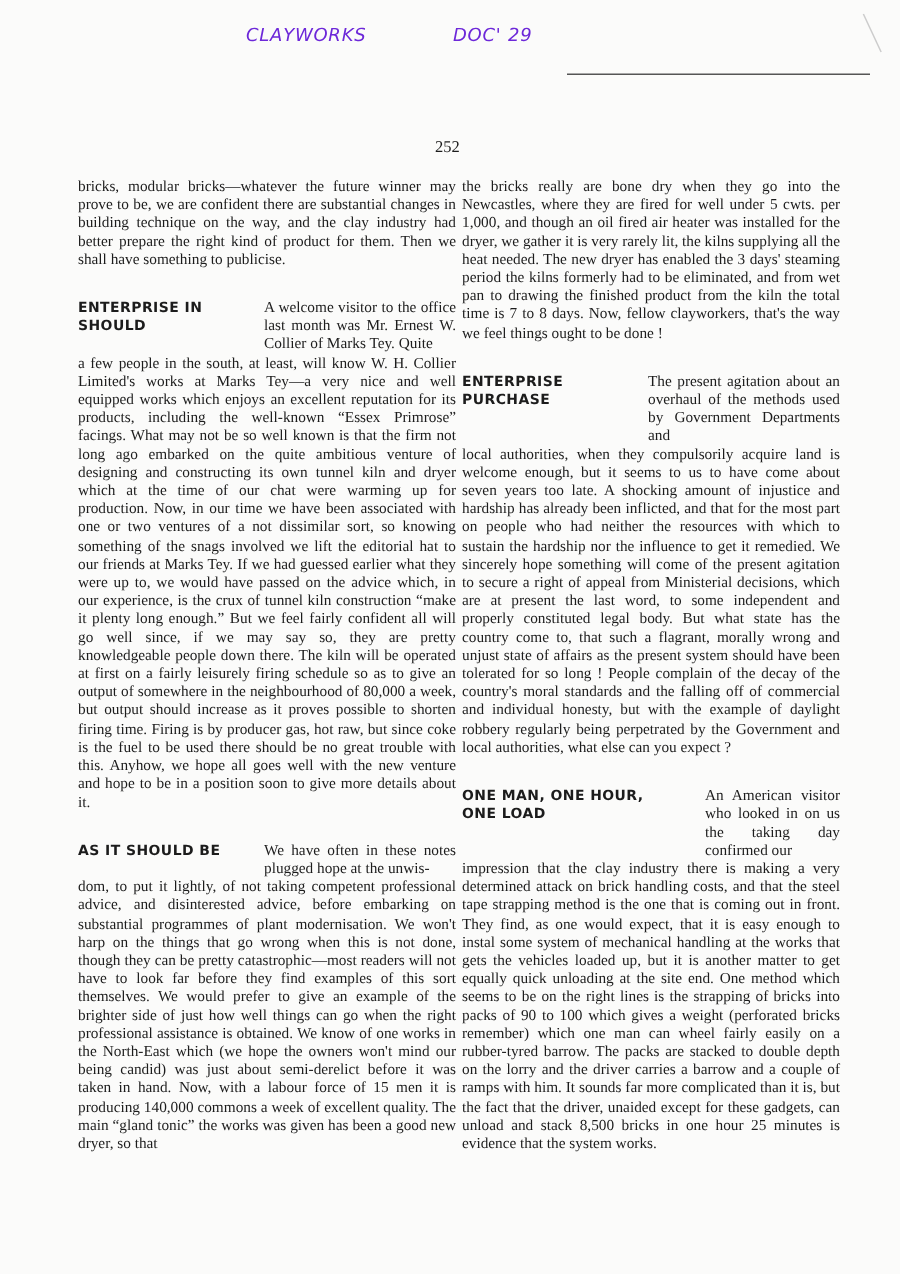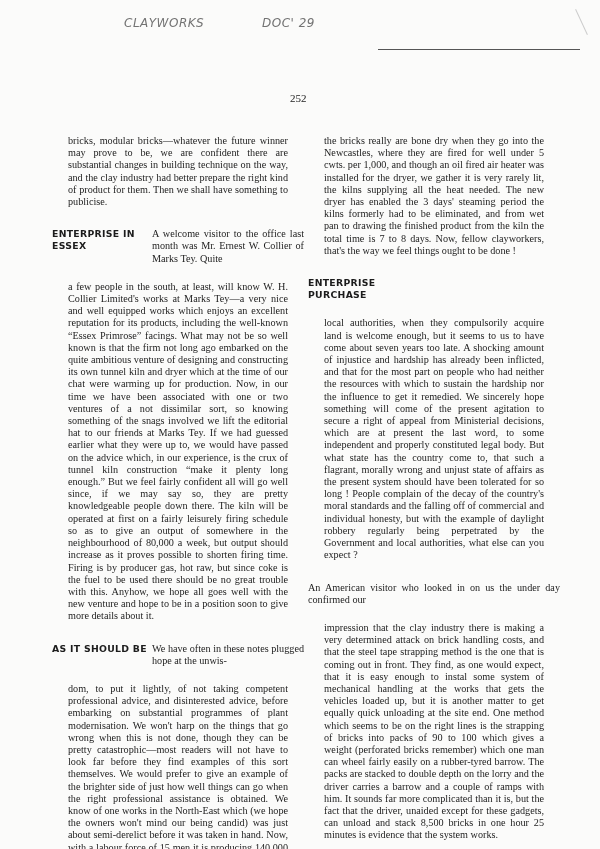--- a/index.html
+++ b/index.html
@@ -2,78 +2,80 @@
 <html><head>
   <meta charset="utf-8">
   <style>
     html, body { margin: 0; padding: 0; }
     body {
       width: 600px; height: 849px; background: #fbfbfa; position: relative; overflow: hidden;
       font-family: "Liberation Serif", "DejaVu Serif", serif; color: #1c1c1c;
     }
     .hand {
       position: absolute; font-family: "DejaVu Sans", sans-serif; font-size: 12px;
-      color: #737373; letter-spacing: 0.5px; font-style: italic;
+      color: #6d28d9; letter-spacing: 0.5px; font-style: italic; margin-left: 40px;
     }
     .hand-left { left: 124px; top: 16px; }
     .hand-right { left: 262px; top: 16px; }
     .top-rule { position: absolute; left: 378px; top: 49px; width: 202px; height: 1px; background: #555; }
     .page-num { position: absolute; left: 290px; top: 92px; font-size: 11px; }
     .col { position: absolute; top: 119px; width: 252px; font-size: 10.2px; line-height: 12.2px; text-align: justify; }
     .col-left { left: 52px; }
     .col-right { left: 308px; width: 252px; }
-    .col p { margin: 16px; text-indent: 0; }
+    .col p { margin: 0; text-indent: 0; }
     .section { margin-top: 20px; }
     .section-head { display: flex; }
     .heading {
       font-family: "DejaVu Sans", sans-serif; font-weight: bold; font-size: 9.3px; line-height: 12.2px;
       width: 100px; flex-shrink: 0; letter-spacing: 0.3px; text-align: left;
     }
     .heading.wide { width: 138px; }
-    .lead { flex: 1; text-align: justify; }
+    .lead { flex: 1; text-align: justify; margin-left: 24px; }
     .page-edge-fold { position: absolute; right: 18px; top: 8px; width: 1px; height: 28px; background: #ccc; transform: rotate(-25deg); }
   </style>
 </head>
 <body>
 
 <div class="page-edge-fold"></div>
 <div class="hand hand-left">CLAYWORKS</div>
 <div class="hand hand-right">DOC' 29</div>
 <div class="top-rule"></div>
 <div class="page-num">252</div>
 
 <div class="col col-left">
   <p>bricks, modular bricks—whatever the future winner may prove to be, we are confident there are substantial changes in building technique on the way, and the clay industry had better prepare the right kind of product for them.  Then we shall have something to publicise.</p>
 
   <div class="section">
     <div class="section-head">
-      <div class="heading">ENTERPRISE IN ESSEX</div>
+      <div class="heading">ENTERPRISE IN SHOULD</div>
       <div class="lead">A welcome visitor to the office last month was Mr. Ernest W. Collier of Marks Tey.  Quite</div>
     </div>
     <p>a few people in the south, at least, will know W. H. Collier Limited's works at Marks Tey—a very nice and well equipped works which enjoys an excellent reputation for its products, including the well-known “Essex Primrose” facings.  What may not be so well known is that the firm not long ago embarked on the quite ambitious venture of designing and constructing its own tunnel kiln and dryer which at the time of our chat were warming up for production.  Now, in our time we have been associated with one or two ventures of a not dissimilar sort, so knowing something of the snags involved we lift the editorial hat to our friends at Marks Tey. If we had guessed earlier what they were up to, we would have passed on the advice which, in our experience, is the crux of tunnel kiln construction “make it plenty long enough.”  But we feel fairly confident all will go well since, if we may say so, they are pretty knowledgeable people down there.  The kiln will be operated at first on a fairly leisurely firing schedule so as to give an output of somewhere in the neighbourhood of 80,000 a week, but output should increase as it proves possible to shorten firing time.  Firing is by producer gas, hot raw, but since coke is the fuel to be used there should be no great trouble with this.  Anyhow, we hope all goes well with the new venture and hope to be in a position soon to give more details about it.</p>
   </div>
 
   <div class="section">
     <div class="section-head">
       <div class="heading">AS IT SHOULD BE</div>
       <div class="lead">We have often in these notes plugged hope at the unwis-</div>
     </div>
     <p>dom, to put it lightly, of not taking competent professional advice, and disinterested advice, before embarking on substantial programmes of plant modernisation. We won't harp on the things that go wrong when this is not done, though they can be pretty catastrophic—most readers will not have to look far before they find examples of this sort themselves.  We would prefer to give an example of the brighter side of just how well things can go when the right professional assistance is obtained.  We know of one works in the North-East which (we hope the owners won't mind our being candid) was just about semi-derelict before it was taken in hand.  Now, with a labour force of 15 men it is producing 140,000 commons a week of excellent quality.  The main “gland tonic” the works was given has been a good new dryer, so that</p>
   </div>
 </div>
 
 <div class="col col-right">
   <p>the bricks really are bone dry when they go into the Newcastles, where they are fired for well under 5 cwts. per 1,000, and though an oil fired air heater was installed for the dryer, we gather it is very rarely lit, the kilns supplying all the heat needed.  The new dryer has enabled the 3 days' steaming period the kilns formerly had to be eliminated, and from wet pan to drawing the finished product from the kiln the total time is 7 to 8 days.  Now, fellow clayworkers, that's the way we feel things ought to be done !</p>
 
   <div class="section">
     <div class="section-head">
       <div class="heading">ENTERPRISE PURCHASE</div>
+      <div class="lead">The present agitation about an overhaul of the methods used by Government Departments and</div>
     </div>
     <p>local authorities, when they compulsorily acquire land is welcome enough, but it seems to us to have come about seven years too late.  A shocking amount of injustice and hardship has already been inflicted, and that for the most part on people who had neither the resources with which to sustain the hardship nor the influence to get it remedied.  We sincerely hope something will come of the present agitation to secure a right of appeal from Ministerial decisions, which are at present the last word, to some independent and properly constituted legal body.  But what state has the country come to, that such a flagrant, morally wrong and unjust state of affairs as the present system should have been tolerated for so long !  People complain of the decay of the country's moral standards and the falling off of commercial and individual honesty, but with the example of daylight robbery regularly being perpetrated by the Government and local authorities, what else can you expect ?</p>
   </div>
 
   <div class="section">
     <div class="section-head">
-      <div class="lead">An American visitor who looked in on us the under day confirmed our</div>
+      <div class="heading wide">ONE MAN, ONE HOUR, ONE LOAD</div>
+      <div class="lead">An American visitor who looked in on us the taking day confirmed our</div>
     </div>
     <p>impression that the clay industry there is making a very determined attack on brick handling costs, and that the steel tape strapping method is the one that is coming out in front.  They find, as one would expect, that it is easy enough to instal some system of mechanical handling at the works that gets the vehicles loaded up, but it is another matter to get equally quick unloading at the site end.  One method which seems to be on the right lines is the strapping of bricks into packs of 90 to 100 which gives a weight (perforated bricks remember) which one man can wheel fairly easily on a rubber-tyred barrow.  The packs are stacked to double depth on the lorry and the driver carries a barrow and a couple of ramps with him.  It sounds far more complicated than it is, but the fact that the driver, unaided except for these gadgets, can unload and stack 8,500 bricks in one hour 25 minutes is evidence that the system works.</p>
   </div>
 </div>
 
 </body></html>

